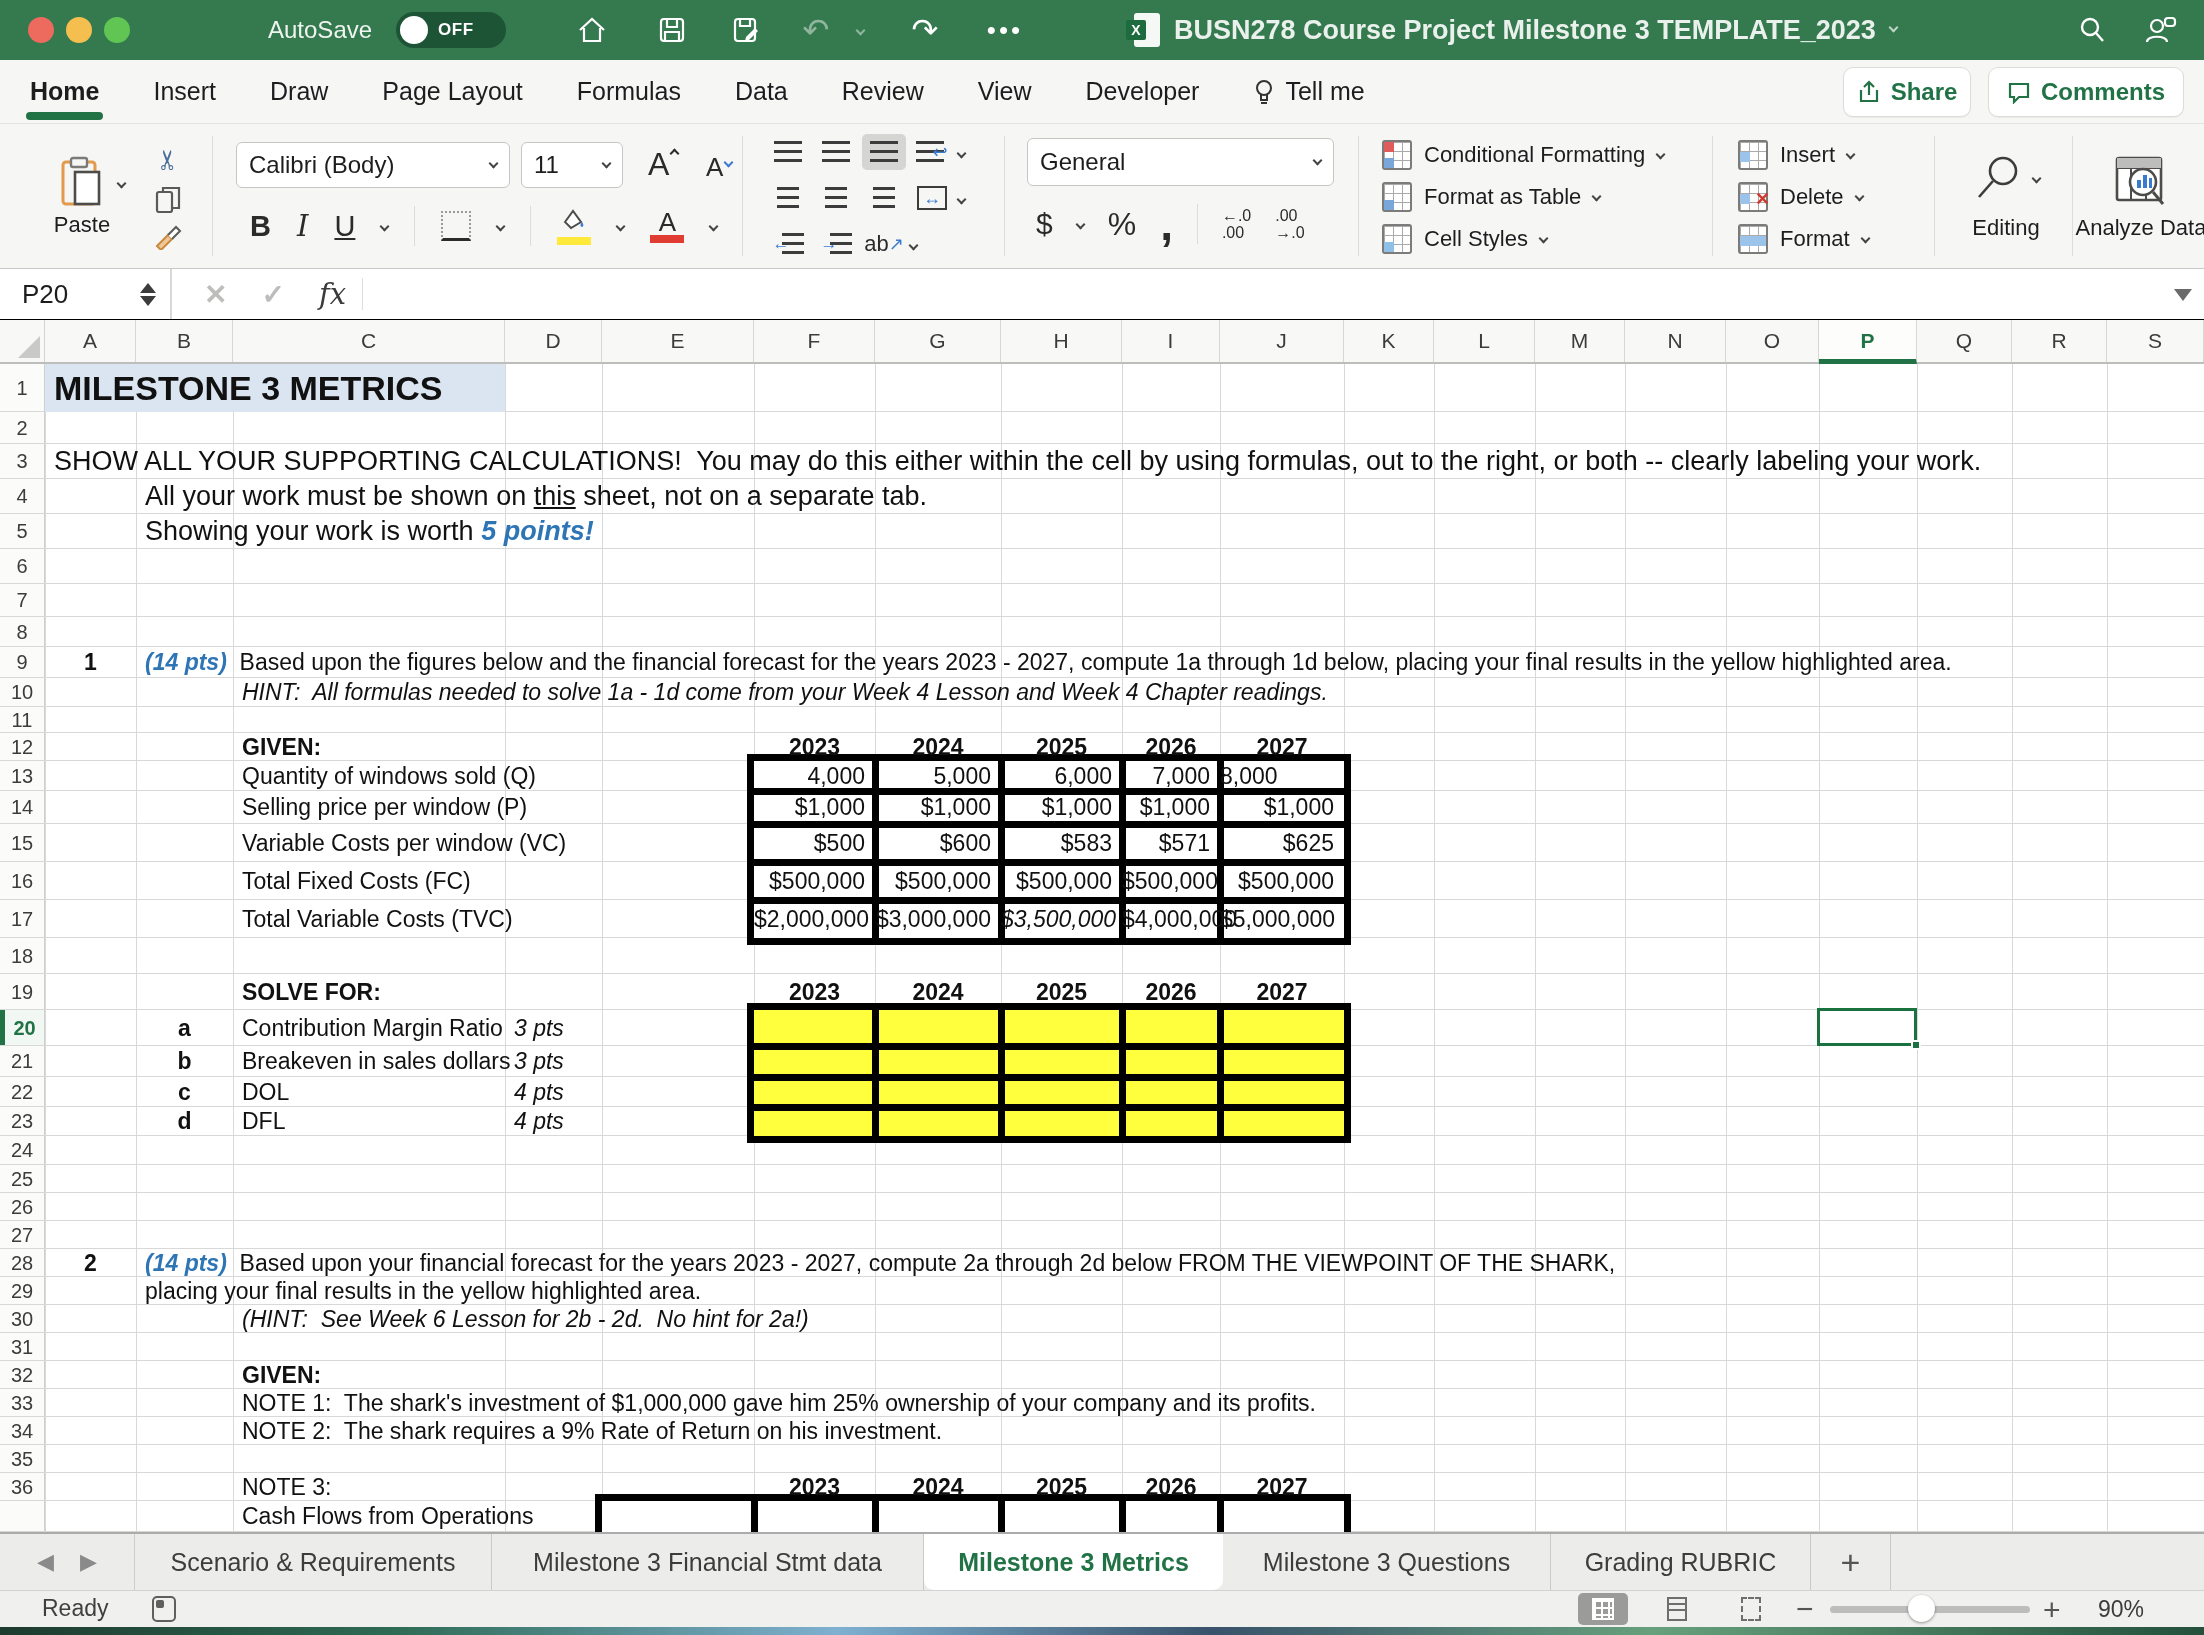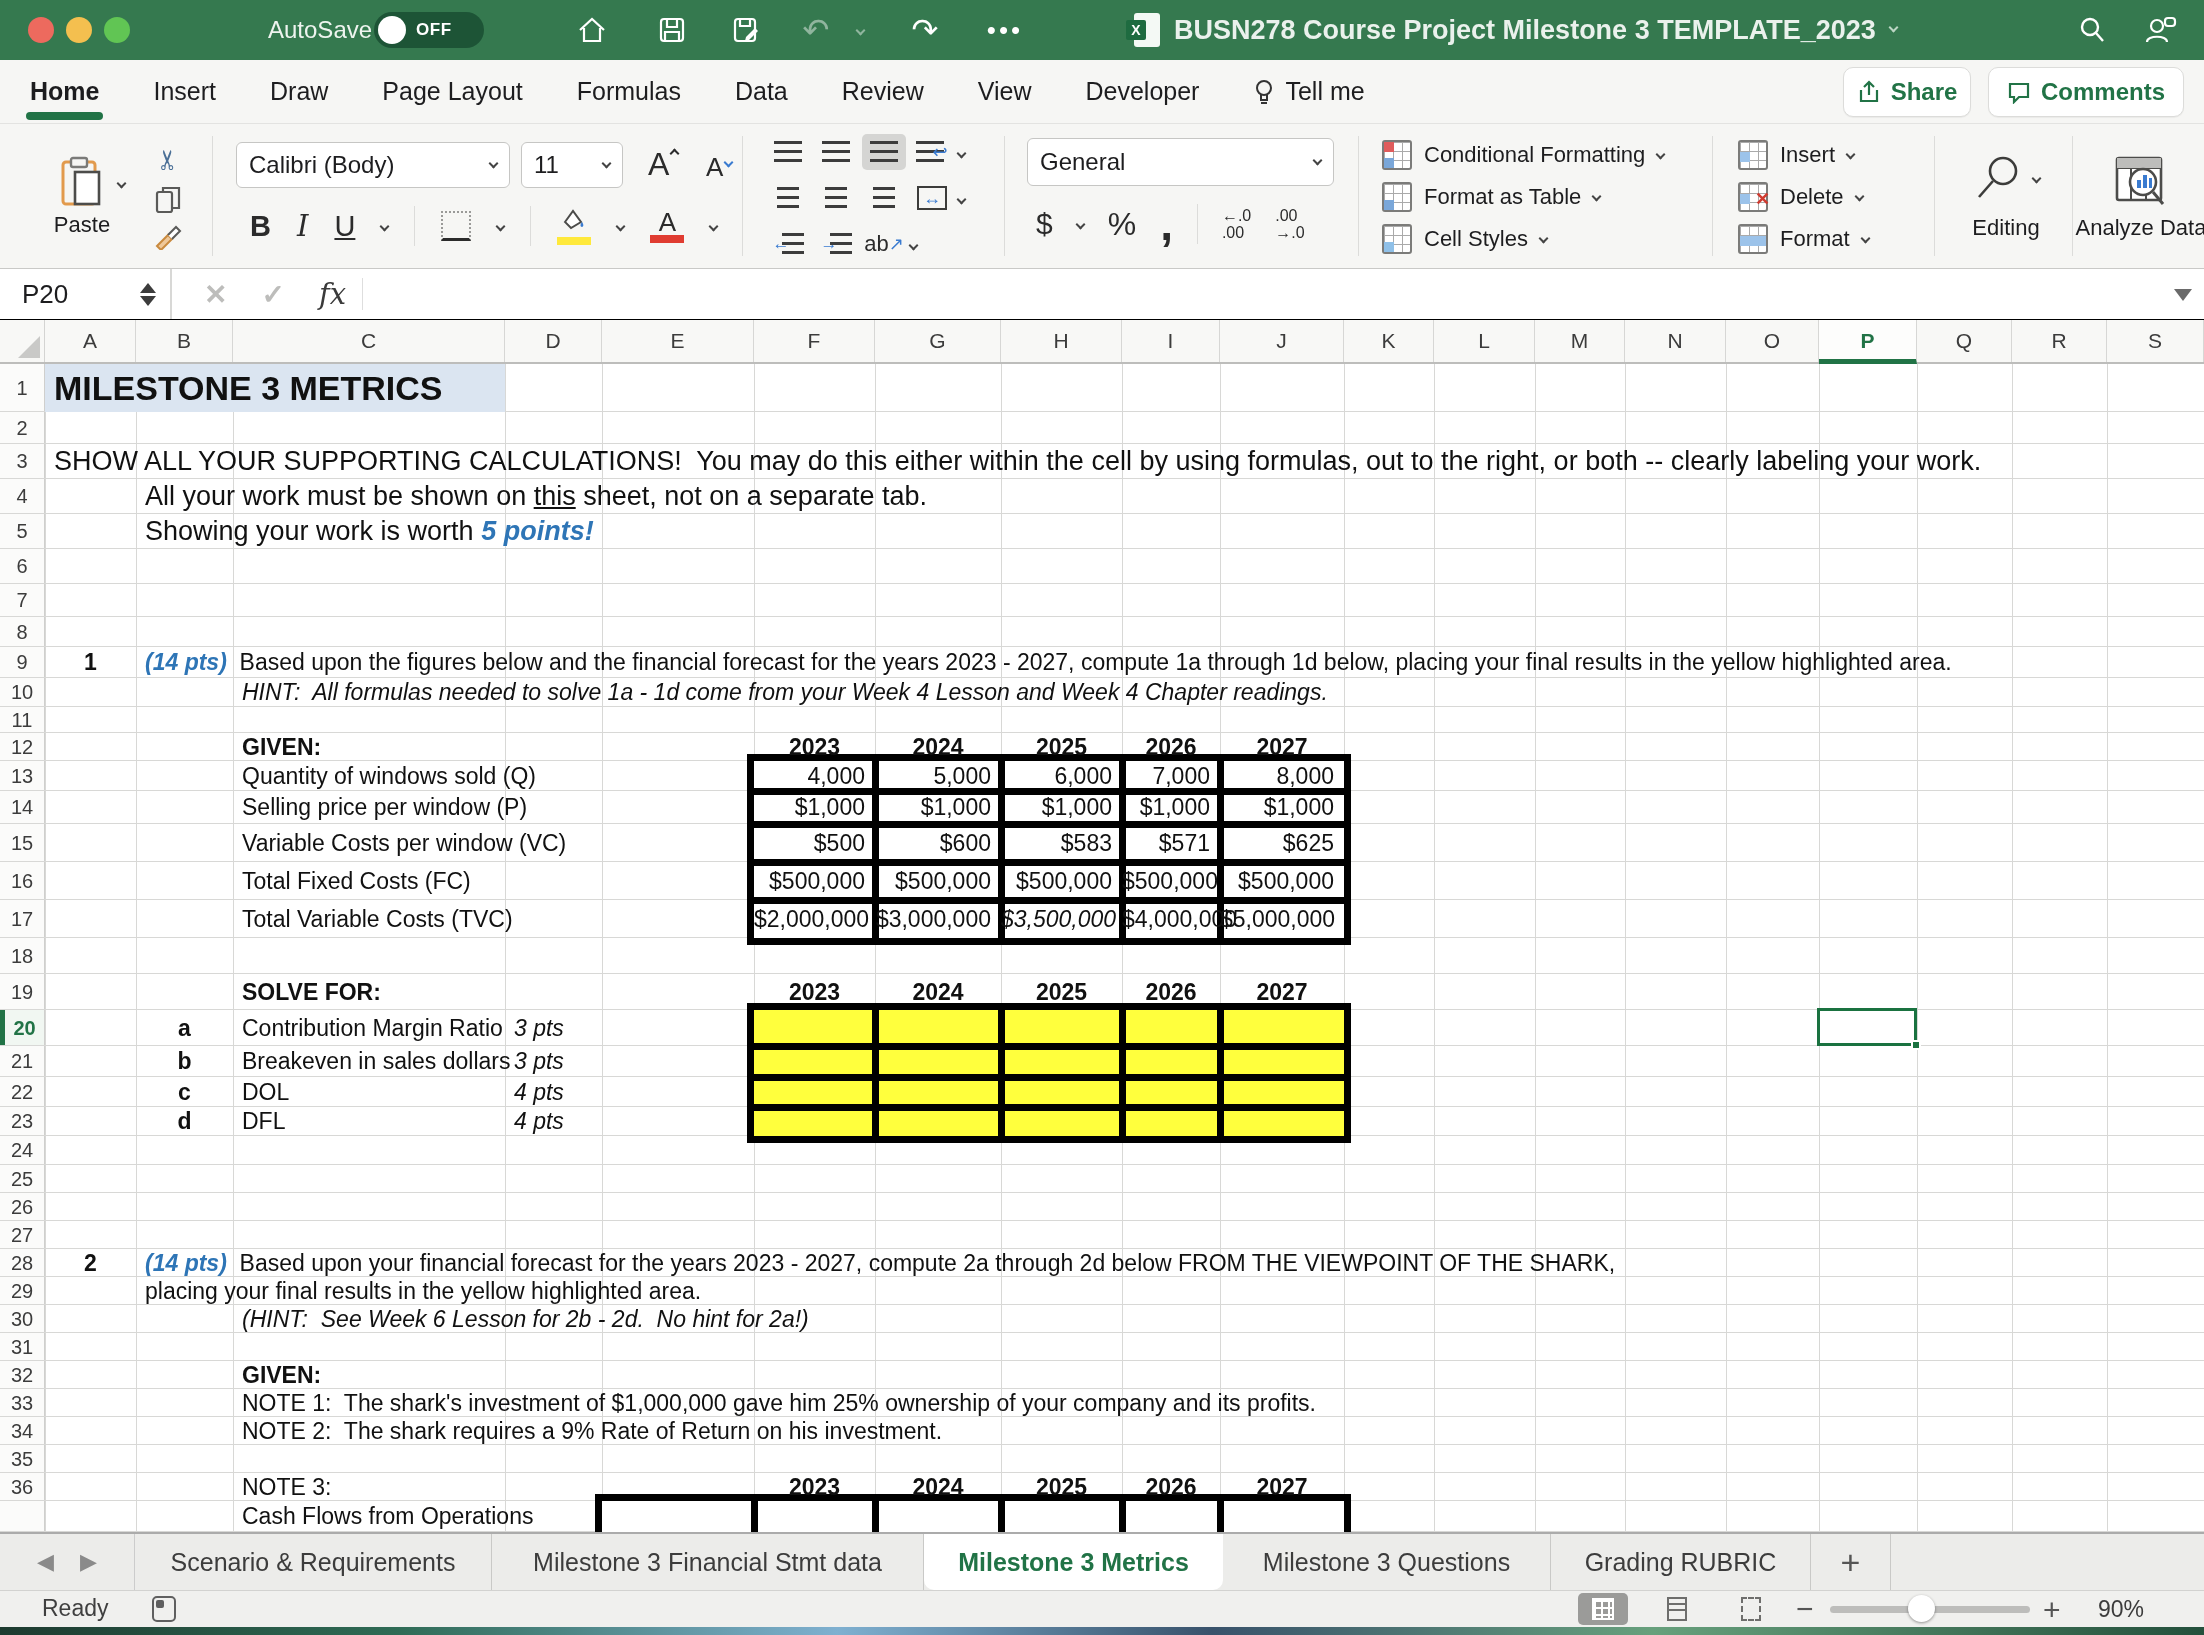--- a/index.html
+++ b/index.html
@@ -4,21 +4,21 @@
 <style>
   * { margin:0; padding:0; box-sizing:border-box; }
   html,body { width:2204px; height:1635px; overflow:hidden; background:#fff;
     font-family:"Liberation Sans", sans-serif; -webkit-font-smoothing:antialiased; }
   .abs { position:absolute; }
   #app { position:relative; width:2204px; height:1635px; }
 
   
   #titlebar { position:absolute; top:0; left:0; width:2204px; height:60px; background:#35794f; }
   .light { position:absolute; top:17px; width:26px; height:26px; border-radius:50%; }
-  #autosave { position:absolute; left:268px; top:12px; display:flex; align-items:center; gap:2px; color:#eef4ef; font-size:24px; }
+  #autosave { position:absolute; left:268px; top:12px; display:flex; align-items:center; gap:24px; color:#eef4ef; font-size:24px; }
   .toggle { width:110px; height:36px; background:#1d5436; border-radius:18px; display:flex; align-items:center; padding:4px; gap:10px; }
   .knob { width:28px; height:28px; background:#fff; border-radius:50%; }
   .toggle .state { color:#fff; font-size:17px; font-weight:700; letter-spacing:.5px; }
   .tbicon { position:absolute; top:12px; width:40px; height:36px; display:flex; align-items:center; justify-content:center; color:#fff; }
   .tbicon svg { display:block; }
   .dim { opacity:.45; }
   #doctitle { position:absolute; left:1126px; top:13px; display:flex; align-items:center; gap:14px; color:#eaf1ec; font-size:27px; font-weight:700; }
   .xlicon { width:34px; height:34px; position:relative; }
   .xlicon .page { position:absolute; right:0; top:0; width:26px; height:34px; background:#f4f9f5; border-radius:3px; }
   .xlicon .xbox { position:absolute; left:0; top:7px; width:20px; height:20px; background:#1e6b40; border-radius:2px; color:#fff; font-size:14px; font-weight:700; text-align:center; line-height:20px; }
@@ -614,21 +614,21 @@
       <div class="cell" style="top: 369px; height: 28px; line-height: 28px; left: 754px; width: 121px; text-align: center; font-weight: 700;">2023</div>
       <div class="cell" style="top: 369px; height: 28px; line-height: 28px; left: 875px; width: 126px; text-align: center; font-weight: 700;">2024</div>
       <div class="cell" style="top: 369px; height: 28px; line-height: 28px; left: 1001px; width: 121px; text-align: center; font-weight: 700;">2025</div>
       <div class="cell" style="top: 369px; height: 28px; line-height: 28px; left: 1122px; width: 98px; text-align: center; font-weight: 700;">2026</div>
       <div class="cell" style="top: 369px; height: 28px; line-height: 28px; left: 1220px; width: 124px; text-align: center; font-weight: 700;">2027</div>
       <div class="cell" style="top: 397px; height: 30px; line-height: 30px; left: 242px;">Quantity of windows sold (Q)</div>
       <div class="cell" style="top: 397px; height: 30px; line-height: 30px; left: 754px; width: 111px; text-align: right;">4,000</div>
       <div class="cell" style="top: 397px; height: 30px; line-height: 30px; left: 875px; width: 116px; text-align: right;">5,000</div>
       <div class="cell" style="top: 397px; height: 30px; line-height: 30px; left: 1001px; width: 111px; text-align: right;">6,000</div>
       <div class="cell" style="top: 397px; height: 30px; line-height: 30px; left: 1122px; width: 88px; text-align: right;">7,000</div>
-      <div class="cell" style="top: 397px; height: 30px; line-height: 30px; left: 1220px; width: 114px; text-align: right;">8,000</div>
+      <div class="cell" style="top: 397px; height: 30px; line-height: 30px; left: 1220px; width: 114px; text-align: left;">8,000</div>
       <div class="cell" style="top: 427px; height: 33px; line-height: 33px; left: 242px;">Selling price per window (P)</div>
       <div class="cell" style="top: 427px; height: 33px; line-height: 33px; left: 754px; width: 111px; text-align: right;">$1,000</div>
       <div class="cell" style="top: 427px; height: 33px; line-height: 33px; left: 875px; width: 116px; text-align: right;">$1,000</div>
       <div class="cell" style="top: 427px; height: 33px; line-height: 33px; left: 1001px; width: 111px; text-align: right;">$1,000</div>
       <div class="cell" style="top: 427px; height: 33px; line-height: 33px; left: 1122px; width: 88px; text-align: right;">$1,000</div>
       <div class="cell" style="top: 427px; height: 33px; line-height: 33px; left: 1220px; width: 114px; text-align: right;">$1,000</div>
       <div class="cell" style="top: 460px; height: 38px; line-height: 38px; left: 242px;">Variable Costs per window (VC)</div>
       <div class="cell" style="top: 460px; height: 38px; line-height: 38px; left: 754px; width: 111px; text-align: right; padding-left: 20px;">$500</div>
       <div class="cell" style="top: 460px; height: 38px; line-height: 38px; left: 875px; width: 116px; text-align: right;">$600</div>
       <div class="cell" style="top: 460px; height: 38px; line-height: 38px; left: 1001px; width: 111px; text-align: right;">$583</div>

